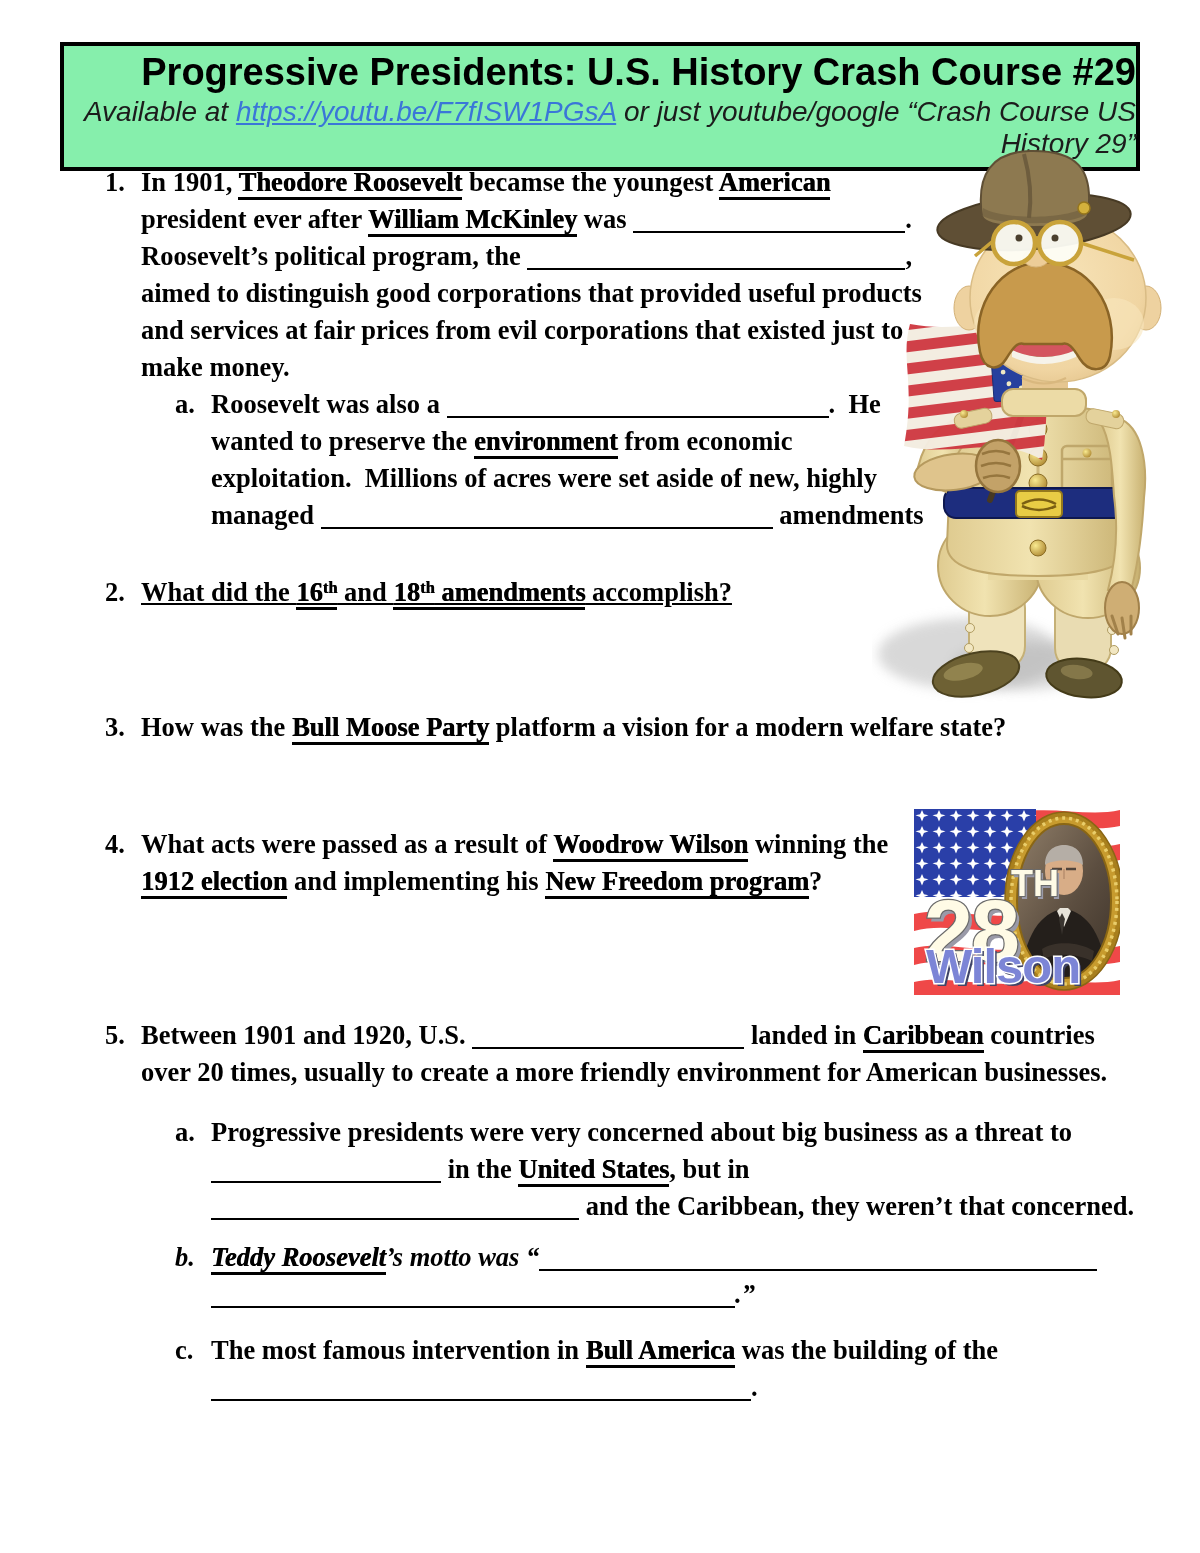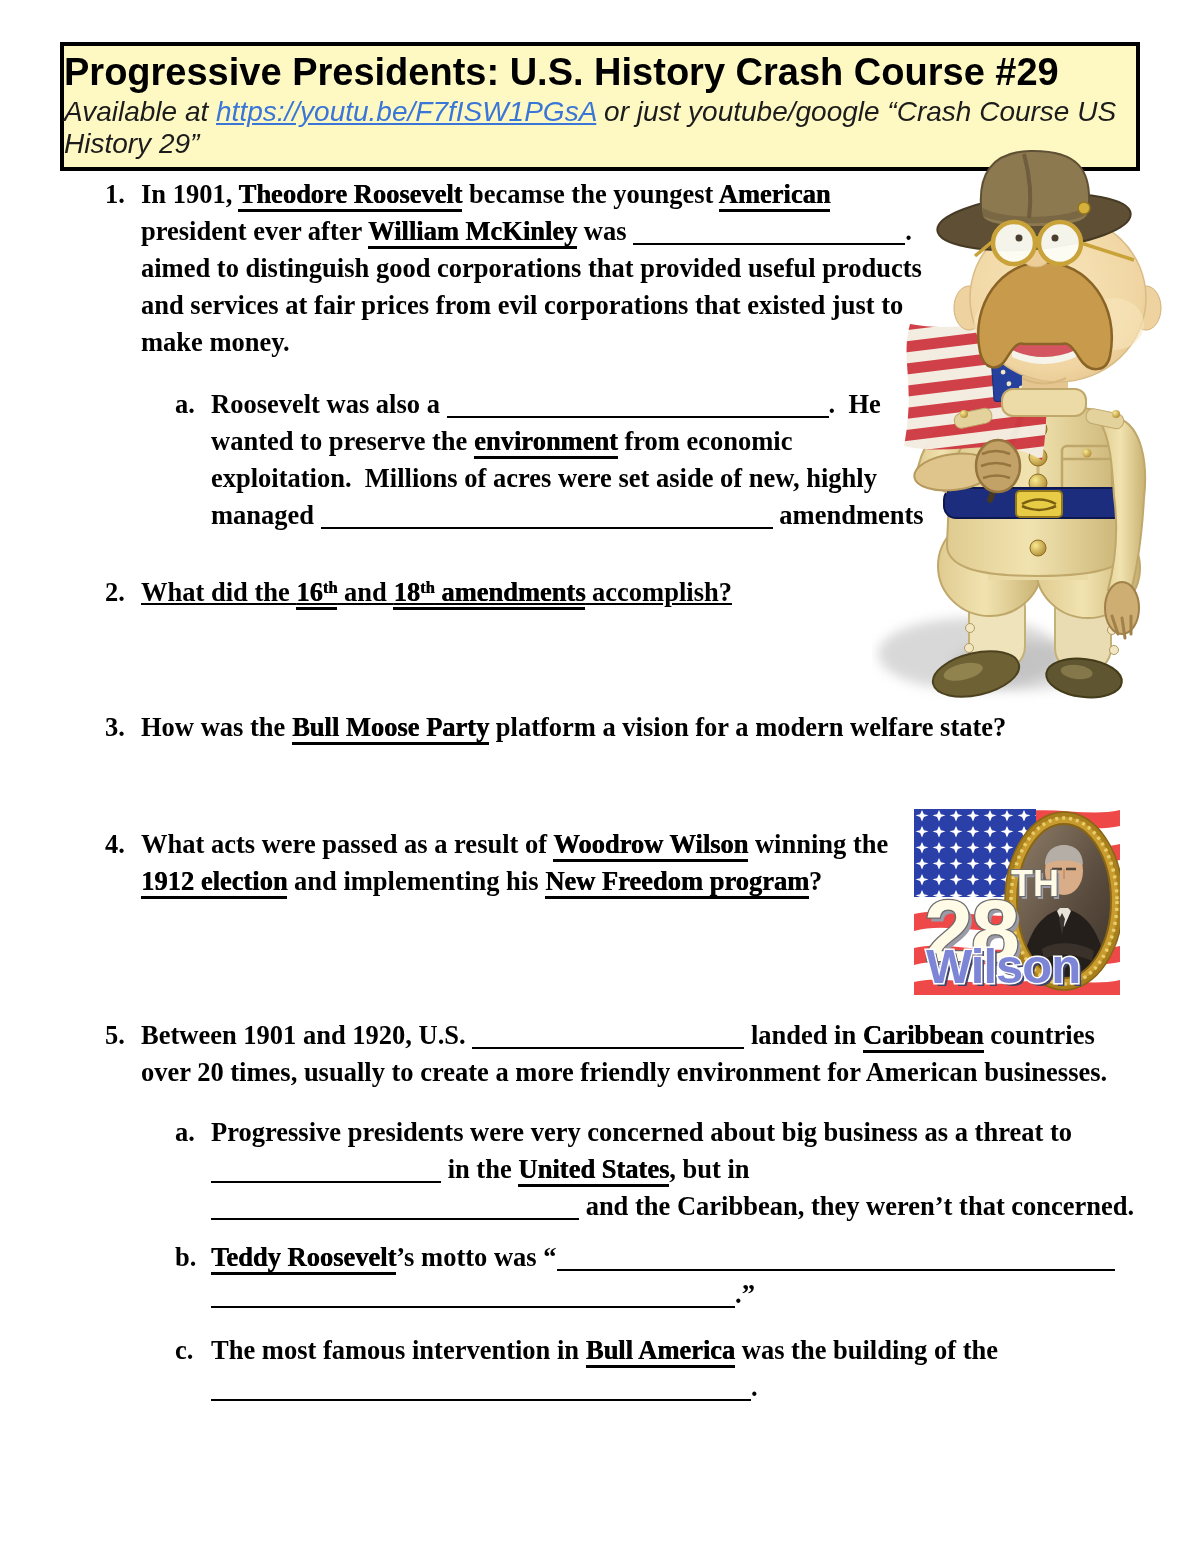--- a/index.html
+++ b/index.html
@@ -1,20 +1,20 @@
 <!DOCTYPE html>
 <html><head>
 <meta charset="utf-8">
 <style>
   html,body{margin:0;padding:0;background:#fff;}
   .page{position:relative;width:1200px;height:1553px;background:#fff;overflow:hidden;
         font-family:"Liberation Serif","DejaVu Serif",serif;font-weight:bold;color:#000;}
   
   .headerbox{position:absolute;left:60px;top:42px;width:1072px;border:4px solid #000;
-             text-align:left;padding:3px 0 7px 0;background:#fef9c3;}
+             text-align:right;padding:3px 0 7px 0;background:#86efac;}
   .headerbox h1{margin:2px 0 0 0;font-family:"Liberation Sans","DejaVu Sans",sans-serif;
                 font-weight:bold;font-size:38px;line-height:1.15;color:#000;}
   .subtitle{font-family:"Liberation Sans","DejaVu Sans",sans-serif;font-style:italic;
             font-weight:normal;font-size:28px;color:#1c1c1c;margin-top:1px;}
   .subtitle a.link{color:#3a76d8;text-decoration:underline;cursor:pointer;}
   
   .q{position:absolute;font-size:26.5px;line-height:37px;padding-left:36px;}
   .q .line{white-space:pre;}
   .q .num{display:inline-block;width:36px;margin-left:-36px;text-indent:0;}
   .q .em{border-bottom:3.5px solid #000;text-shadow:0.5px 0 0 #000;}
@@ -25,23 +25,24 @@
 </head>
 <body>
 
 <div class="page">
 
   <div class="headerbox">
     <h1>Progressive Presidents: U.S. History Crash Course #29</h1>
     <div class="subtitle"><span>Available at </span><a class="link">https://youtu.be/F7fISW1PGsA</a><span> or just youtube/google “Crash Course US History 29”</span></div>
   </div>
 
-  <div class="q" style="left:105px;top:176px;">
+  <div class="q" style="left:105px;top:164px;">
       <div class="line"><span class="num">1.</span><span class="txt"><span>In 1901, </span></span><span class="em"><span>Theodore Roosevelt</span></span><span class="txt"><span> becamse the youngest </span></span><span class="em"><span>American</span></span></div>
       <div class="line"><span class="txt"><span>president ever after </span></span><span class="em"><span>William McKinley</span></span><span class="txt"><span> was </span></span><span class="blank" style="width: 272px;"></span><span class="txt"><span>.</span></span></div>
+      <div class="line"><span class="txt"><span>Roosevelt’s political program, the </span></span><span class="blank" style="width: 378px;"></span><span class="txt"><span>,</span></span></div>
       <div class="line"><span class="txt"><span>aimed to distinguish good corporations that provided useful products</span></span></div>
       <div class="line"><span class="txt"><span>and services at fair prices from evil corporations that existed just to</span></span></div>
       <div class="line"><span class="txt"><span>make money.</span></span></div>
     </div>
   <div class="q" style="left:175px;top:386px;">
       <div class="line"><span class="num">a.</span><span class="txt"><span>Roosevelt was also a </span></span><span class="blank" style="width: 382px;"></span><span class="txt"><span>.  He</span></span></div>
       <div class="line"><span class="txt"><span>wanted to preserve the </span></span><span class="em"><span>environment</span></span><span class="txt"><span> from economic</span></span></div>
       <div class="line"><span class="txt"><span>exploitation.  Millions of acres were set aside of new, highly</span></span></div>
       <div class="line"><span class="txt"><span>managed </span></span><span class="blank" style="width: 452px;"></span><span class="txt"><span> amendments</span></span></div>
     </div>
@@ -57,21 +58,21 @@
     </div>
   <div class="q" style="left:105px;top:1017px;">
       <div class="line"><span class="num">5.</span><span class="txt"><span>Between 1901 and 1920, U.S. </span></span><span class="blank" style="width: 272px;"></span><span class="txt"><span> landed in </span></span><span class="em"><span>Caribbean</span></span><span class="txt"><span> countries</span></span></div>
       <div class="line"><span class="txt"><span>over 20 times, usually to create a more friendly environment for American businesses.</span></span></div>
     </div>
   <div class="q" style="left:175px;top:1114px;">
       <div class="line"><span class="num">a.</span><span class="txt"><span>Progressive presidents were very concerned about big business as a threat to</span></span></div>
       <div class="line"><span class="blank" style="width: 230px;"></span><span class="txt"><span> in the </span></span><span class="em"><span>United States</span></span><span class="txt"><span>, but in</span></span></div>
       <div class="line"><span class="blank" style="width: 368px;"></span><span class="txt"><span> and the Caribbean, they weren’t that concerned.</span></span></div>
     </div>
-  <div class="q" style="left:175px;top:1239px;">
+  <div class="q" style="left:175px;top:1239px;font-style:italic;">
       <div class="line"><span class="num">b.</span><span class="em"><span>Teddy Roosevelt</span></span><span class="txt"><span>’s motto was “</span></span><span class="blank" style="width: 558px;"></span></div>
       <div class="line"><span class="blank" style="width: 524px;"></span><span class="txt"><span>.”</span></span></div>
     </div>
   <div class="q" style="left:175px;top:1332px;">
       <div class="line"><span class="num">c.</span><span class="txt"><span>The most famous intervention in </span></span><span class="em"><span>Bull America</span></span><span class="txt"><span> was the building of the</span></span></div>
       <div class="line"><span class="blank" style="width: 540px;"></span><span class="txt"><span>.</span></span></div>
     </div>
 
   <div class="illus" style="left:872px;top:146px;width:292px;height:560px;">
     <svg width="292" height="560" viewBox="0 0 292 560" xmlns="http://www.w3.org/2000/svg">

